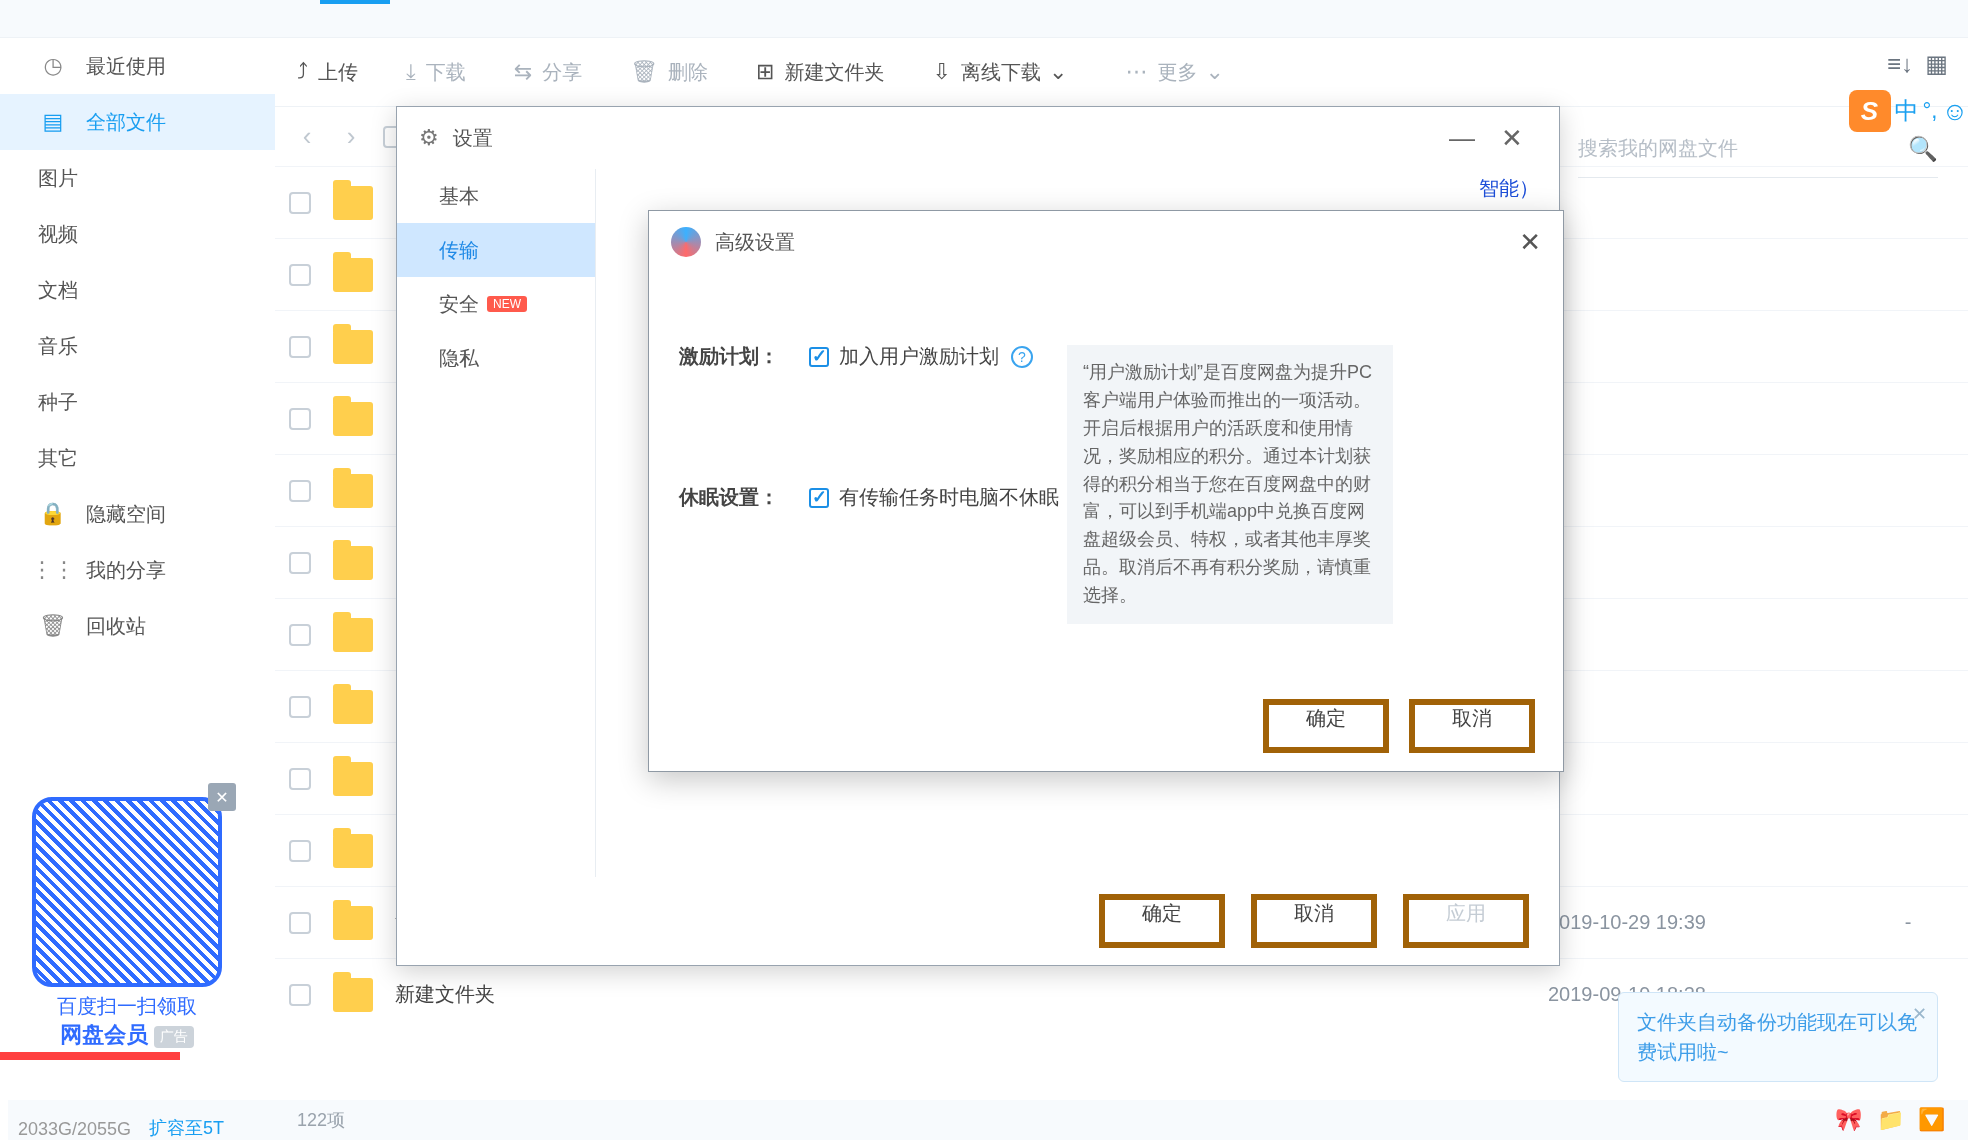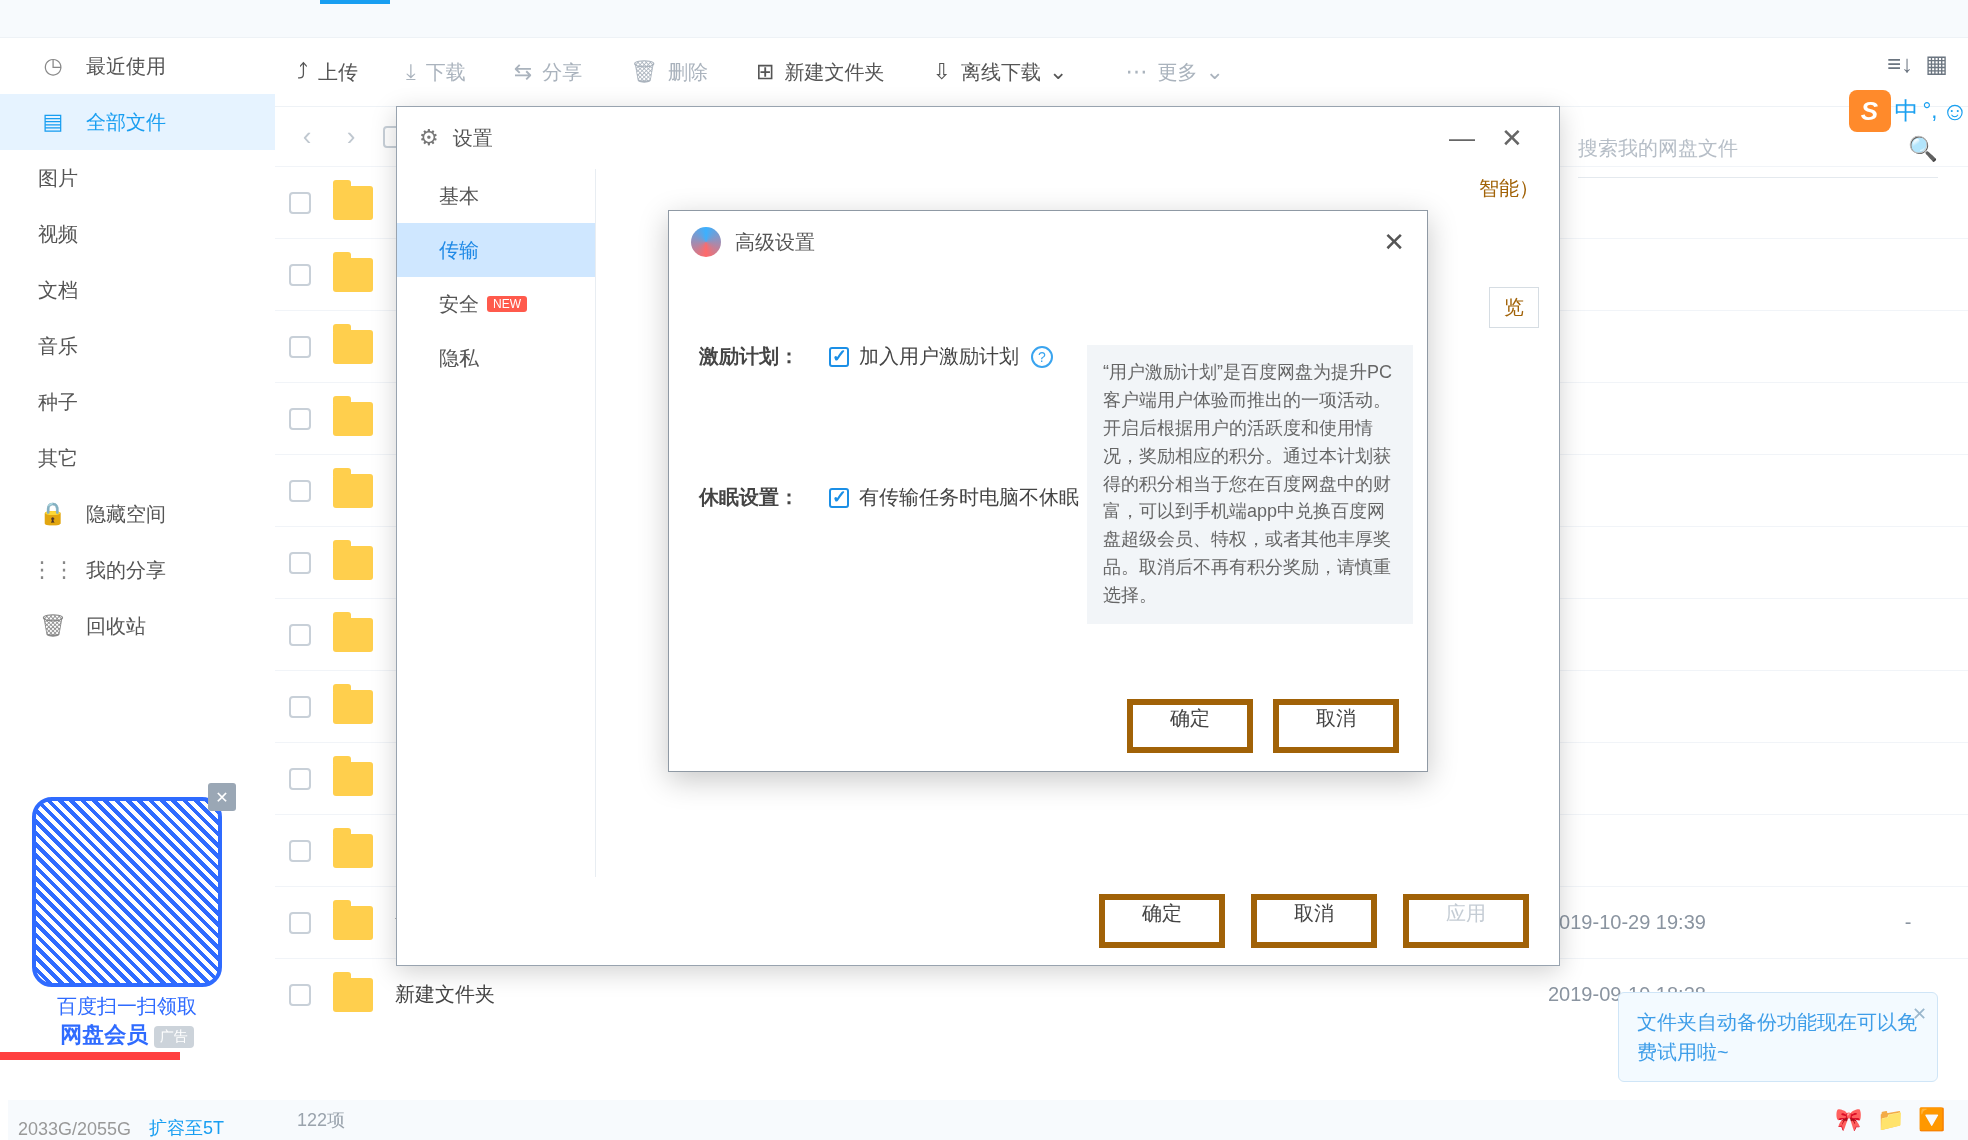--- a/index.html
+++ b/index.html
@@ -73,27 +73,27 @@
 .win-head{height:62px;display:flex;align-items:center;padding:0 22px;color:#555}
 .win-head .gic{margin-right:14px;font-size:22px;color:#777}
 .win-ctrl{margin-left:auto;display:flex}
 .wc{width:50px;height:50px;display:flex;align-items:center;justify-content:center;color:#666;font-size:26px}
 .win-body{display:flex;height:calc(100% - 62px - 88px)}
 .snav{width:198px}
 .snav .sn{height:54px;display:flex;align-items:center;padding-left:42px;color:#555}
 .snav .sn.act{background:#cfe7ff;color:#1f89e6}
 .newtag{background:#ff5a4c;color:#fff;font-size:12px;padding:1px 6px;border-radius:3px;margin-left:8px}
 .win-main{flex:1;border-left:1px solid #e8edf2;padding:20px 32px;color:#555;position:relative}
-.peek{color:#a16207}
+.peek{color:#1d4ed8}
 .win-foot{height:88px;display:flex;align-items:center;justify-content:flex-end;padding-right:30px;gap:26px}
 .btn{min-width:126px;height:54px;border:6px solid #a16207;background:#fff;display:flex;align-items:flex-start;justify-content:center;color:#444}
 .btn.dis{color:#c4ccd4}
 
 
-.adv{position:absolute;left:668px;top:210px;width:760px;height:562px;background:#fff;border:1px solid #8f99a4;box-shadow:0 8px 28px rgba(0,0,0,.22)}
+.adv{position:absolute;left:648px;top:210px;width:916px;height:562px;background:#fff;border:1px solid #8f99a4;box-shadow:0 8px 28px rgba(0,0,0,.22)}
 .adv-head{height:62px;display:flex;align-items:center;padding:0 22px;color:#555}
 .adv-head .lg{width:30px;height:30px;border-radius:50%;background:conic-gradient(#3bb1ff,#ff6a6a,#3bb1ff);margin-right:14px}
 .adv-head .xx{margin-left:auto;font-size:26px;color:#555}
 .adv-body{padding:10px 30px 0 30px;color:#444}
 .row{display:flex;margin-bottom:24px}
 .row .lab{width:130px;font-weight:600}
 .row .val{display:flex;align-items:center}
 .ck{width:20px;height:20px;border:2px solid #1b8fe6;border-radius:3px;margin-right:10px;position:relative;background:#fff}
 .ck::after{content:"✓";position:absolute;left:1px;top:-4px;color:#1b8fe6;font-size:18px;font-weight:700}
 .hint{width:22px;height:22px;border:2px solid #3aa4ef;border-radius:50%;color:#3aa4ef;display:inline-flex;align-items:center;justify-content:center;font-size:14px;margin-left:12px}

